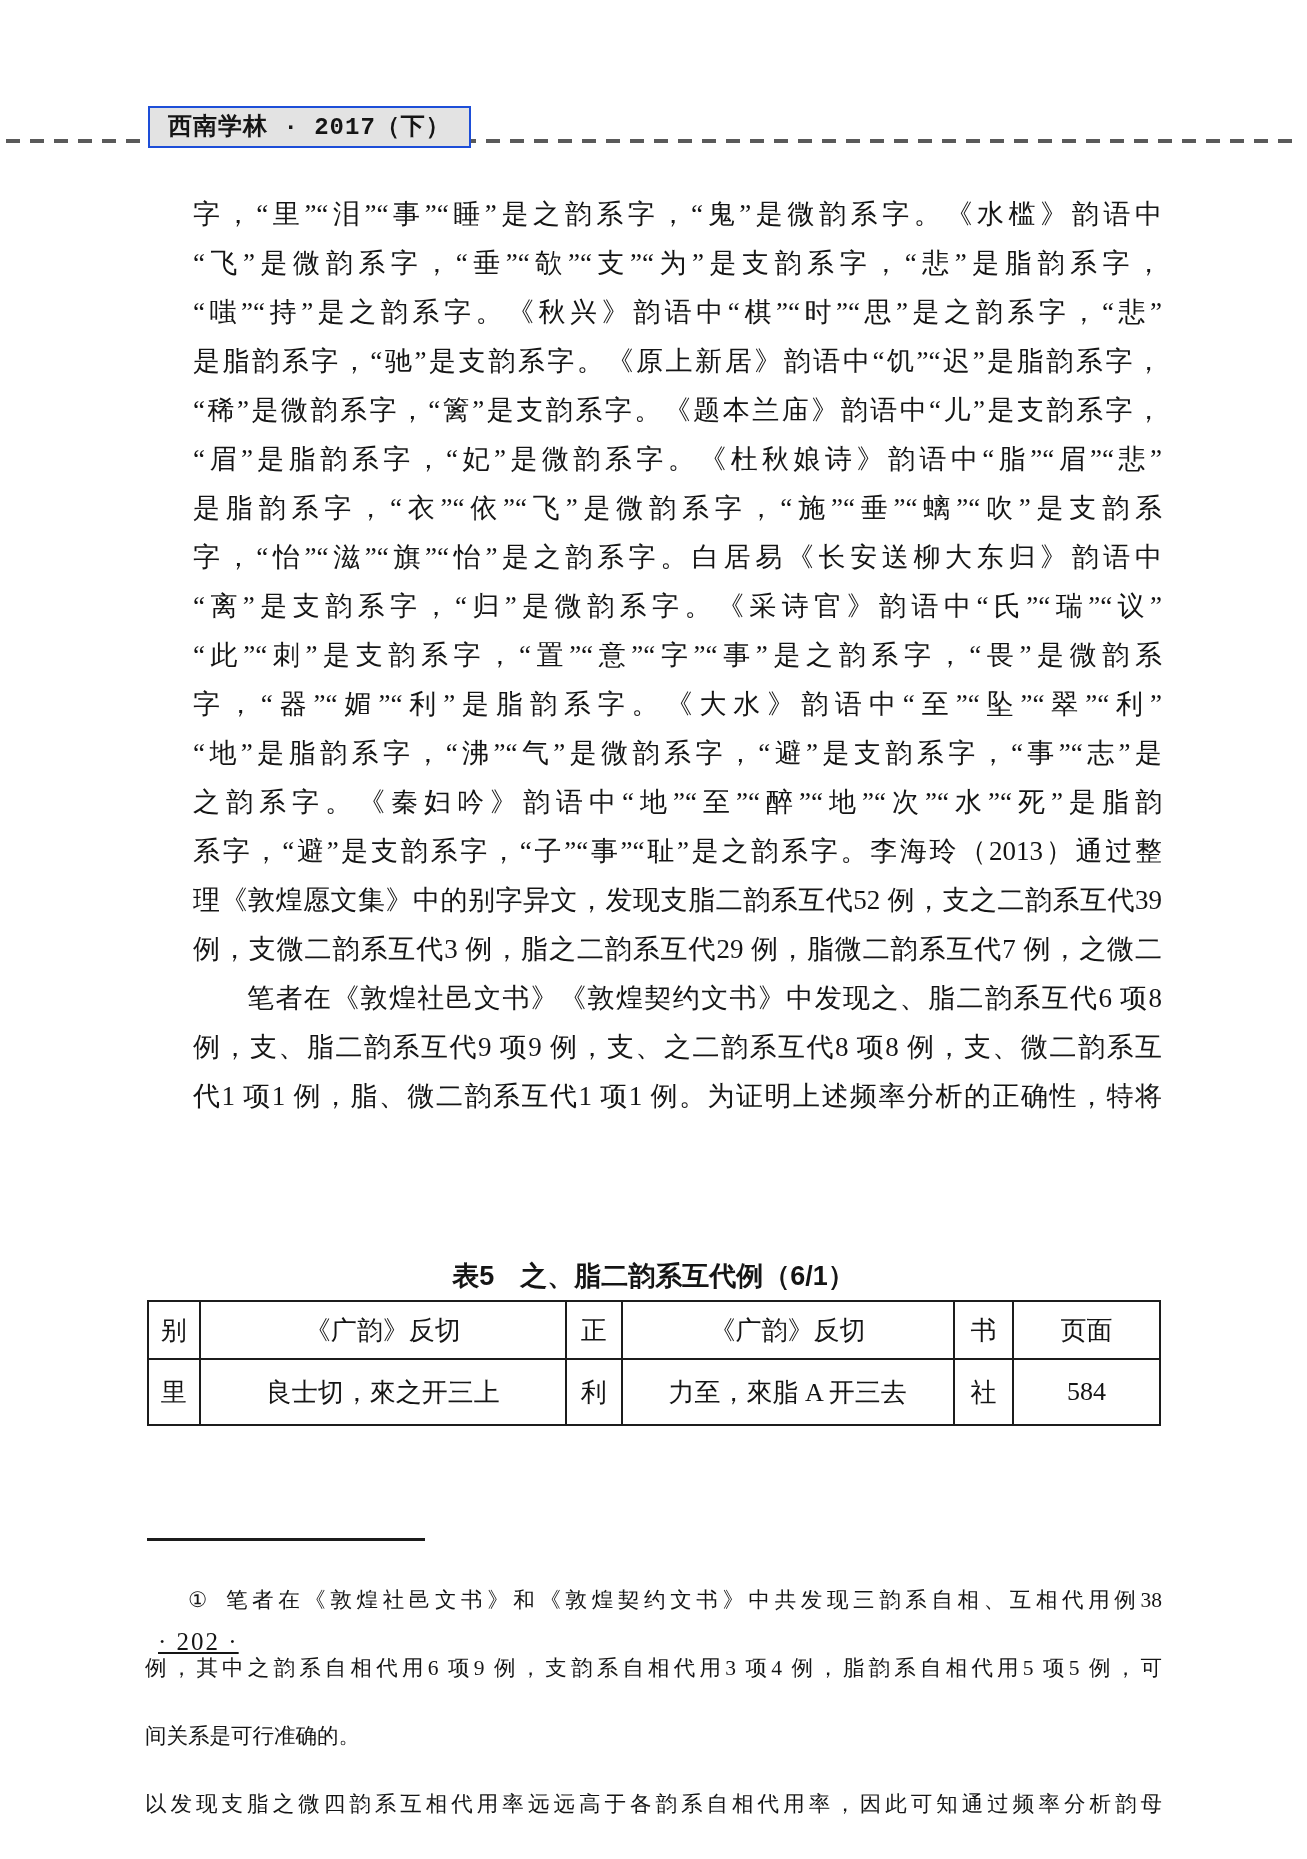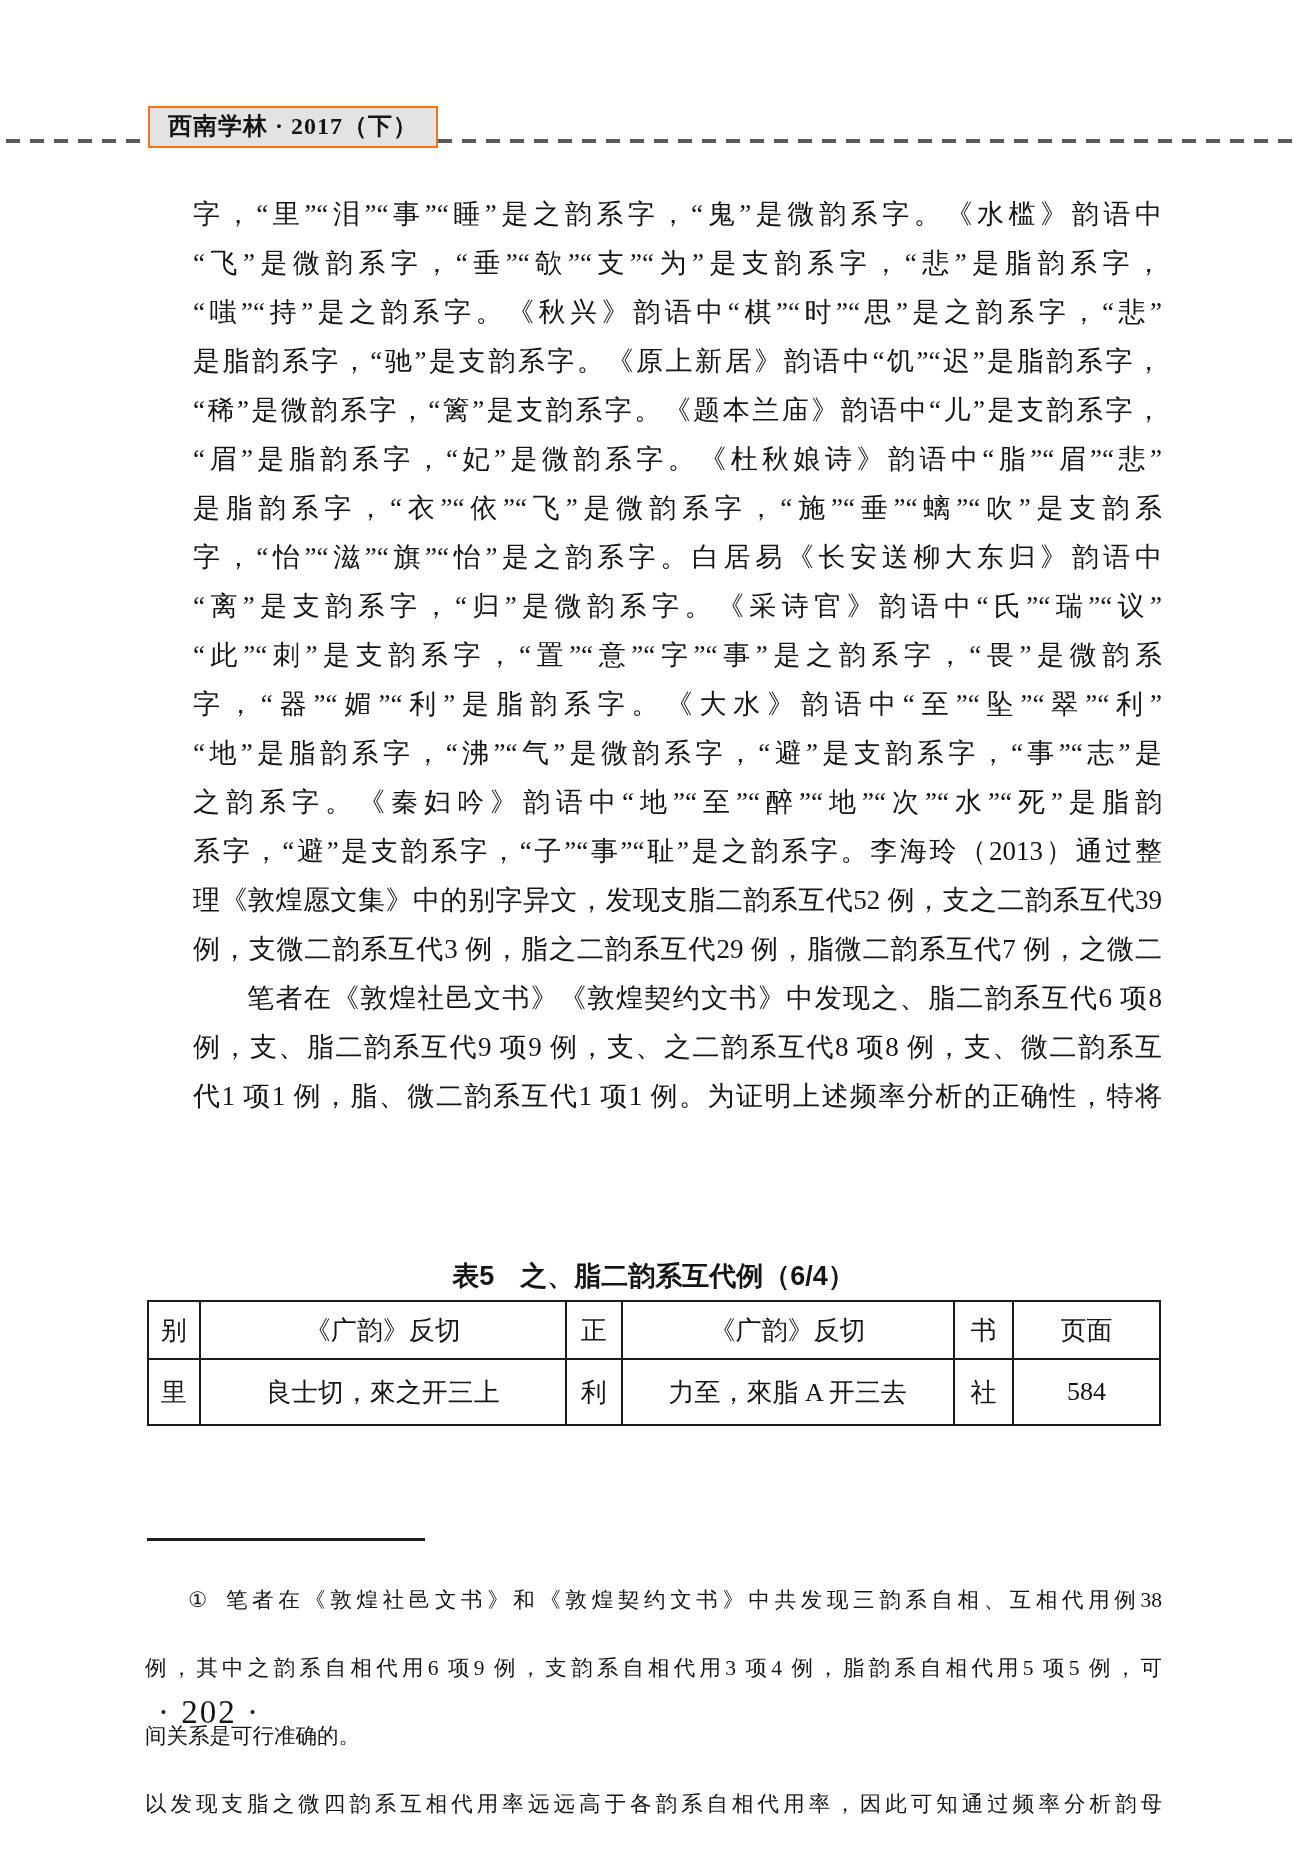--- a/index.html
+++ b/index.html
@@ -8,26 +8,27 @@
     position:relative;
     width:1307px; height:1859px;
     background:#ffffff;
     font-family:"Liberation Serif","DejaVu Serif",serif;
     color:#151515;
     overflow:hidden;
   }
   .journal-box {
     position:absolute; left:148px; top:106px;
     background:#e3e3e3;
-    border:2px solid #f97316;
+    border:2px solid #1d4ed8;
     padding:2px 18px 4px 18px;
     font-size:24px; font-weight:bold;
     letter-spacing:1px;
     z-index:2;
     white-space:nowrap;
+    font-family:Liberation Mono, monospace;
   }
   .dashed-sep {
     position:absolute; left:6px; right:6px; top:139px; height:4px;
     background:repeating-linear-gradient(90deg,#5a5a5a 0 14px,transparent 14px 24px);
     z-index:1;
   }
   .content {
     position:absolute; left:145px; top:190px; width:1017px;
   }
   .line {
@@ -77,22 +78,22 @@
     font-size:21.5px;
     line-height:36px; height:36px;
     text-align:justify; text-align-last:justify;
     overflow:hidden;
     margin-top:32px;
   }
   .fline.para-end { text-align-last:left; }
   .fline.indent { text-indent:2em; }
   .fn-marker { margin-right:14px; }
   .page-number {
-    position:absolute; left:158px; top:1694px;
-    font-size:33px; letter-spacing:2px;
+    position:absolute; left:158px; top:1628px;
+    font-size:25px; letter-spacing:2px;text-decoration:underline;
   }
 </style>
 </head>
 <body>
 
 <div class="page">
 
   <div class="dashed-sep"></div>
   <div class="journal-box">
     <span>西南学林 · 2017（下）</span>
@@ -115,21 +116,21 @@
     <div class="line">系字，“避”是支韵系字，“子”“事”“耻”是之韵系字。李海玲（2013）通过整</div>
     <div class="line">理《敦煌愿文集》中的别字异文，发现支脂二韵系互代52 例，支之二韵系互代39</div>
     <div class="line">例，支微二韵系互代3 例，脂之二韵系互代29 例，脂微二韵系互代7 例，之微二</div>
 
     <div class="line indent">笔者在《敦煌社邑文书》《敦煌契约文书》中发现之、脂二韵系互代6 项8</div>
     <div class="line">例，支、脂二韵系互代9 项9 例，支、之二韵系互代8 项8 例，支、微二韵系互</div>
     <div class="line">代1 项1 例，脂、微二韵系互代1 项1 例。为证明上述频率分析的正确性，特将</div>
   </div>
 
   <div class="table-caption">
-    <span class="cap-label">表5</span><span>之、脂二韵系互代例（6/4）</span>
+    <span class="cap-label">表5</span><span>之、脂二韵系互代例（6/1）</span>
   </div>
 
   <table class="rhyme-table">
     <colgroup>
       <col class="c-bie">
         <col class="c-fq1">
         <col class="c-zheng">
         <col class="c-fq2">
         <col class="c-shu">
         <col class="c-page">

